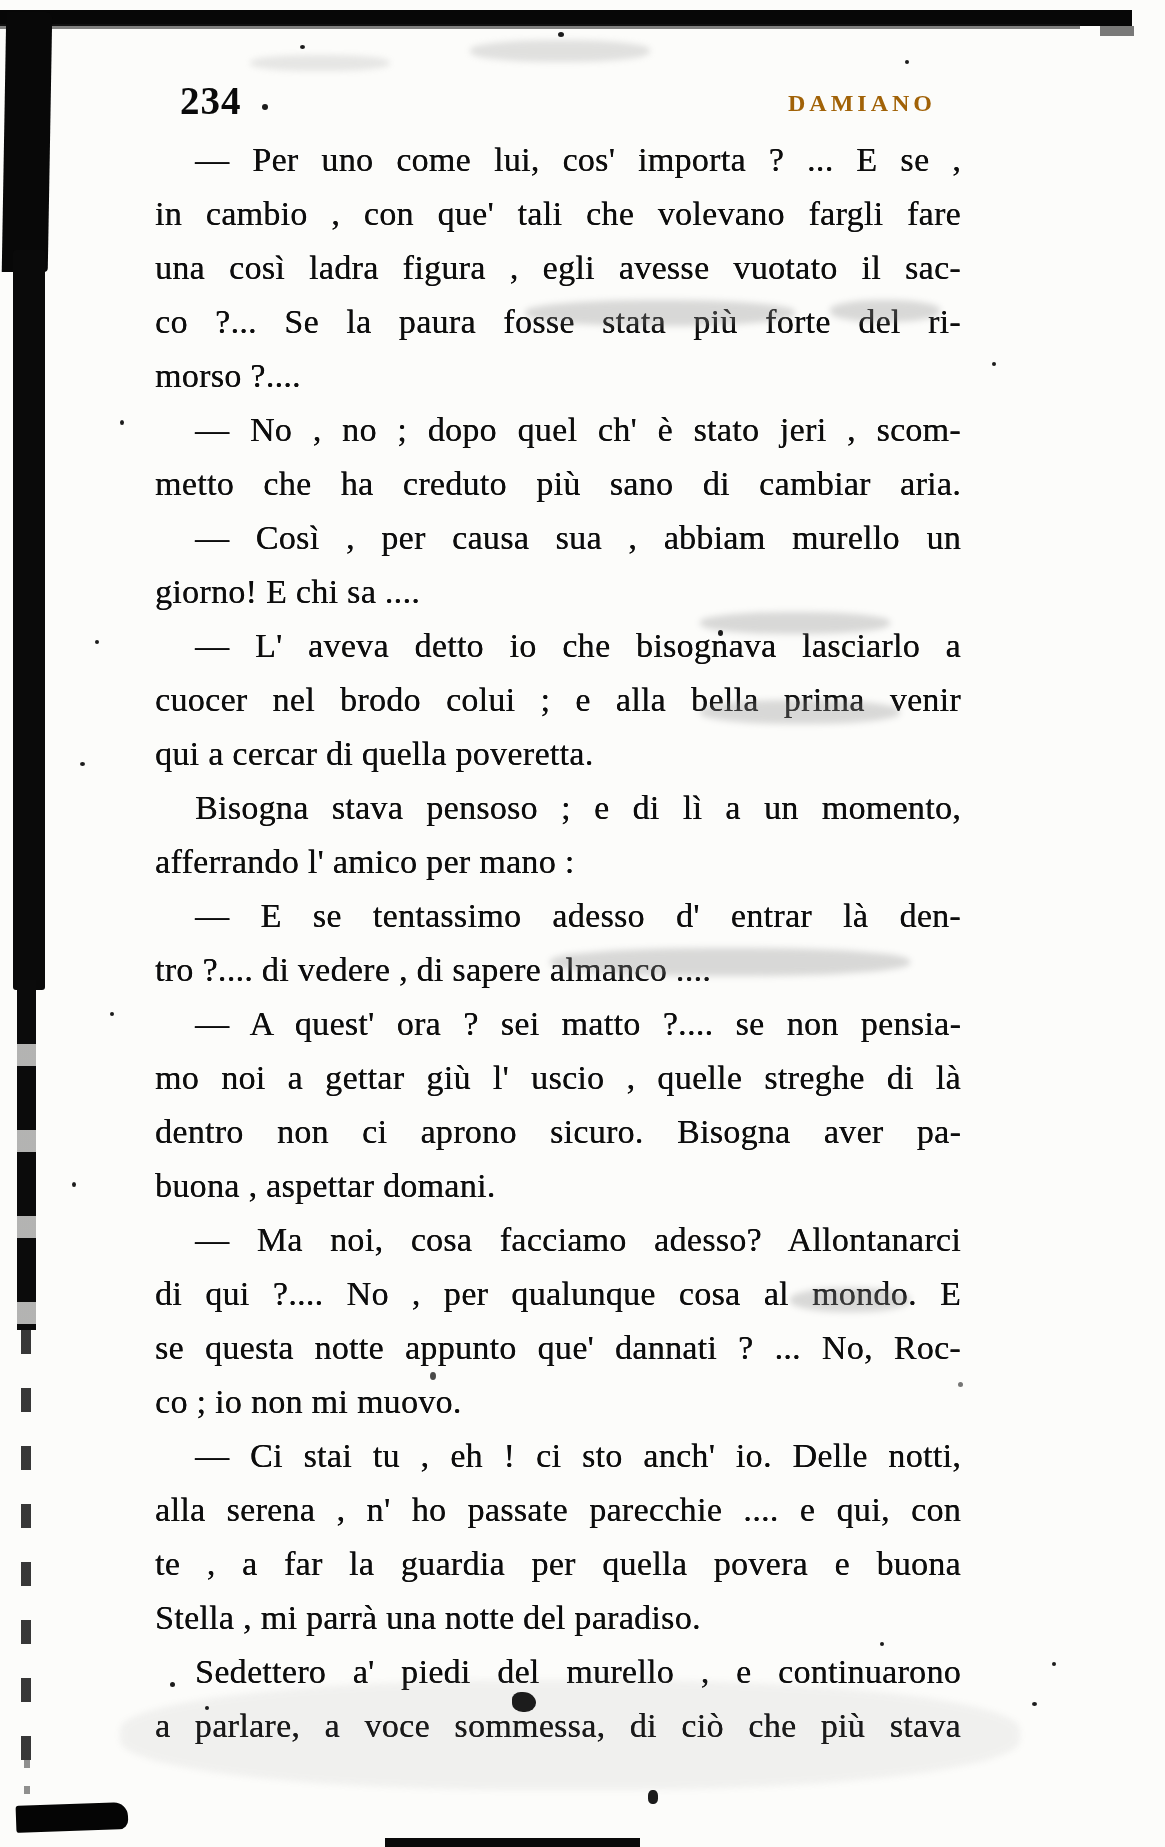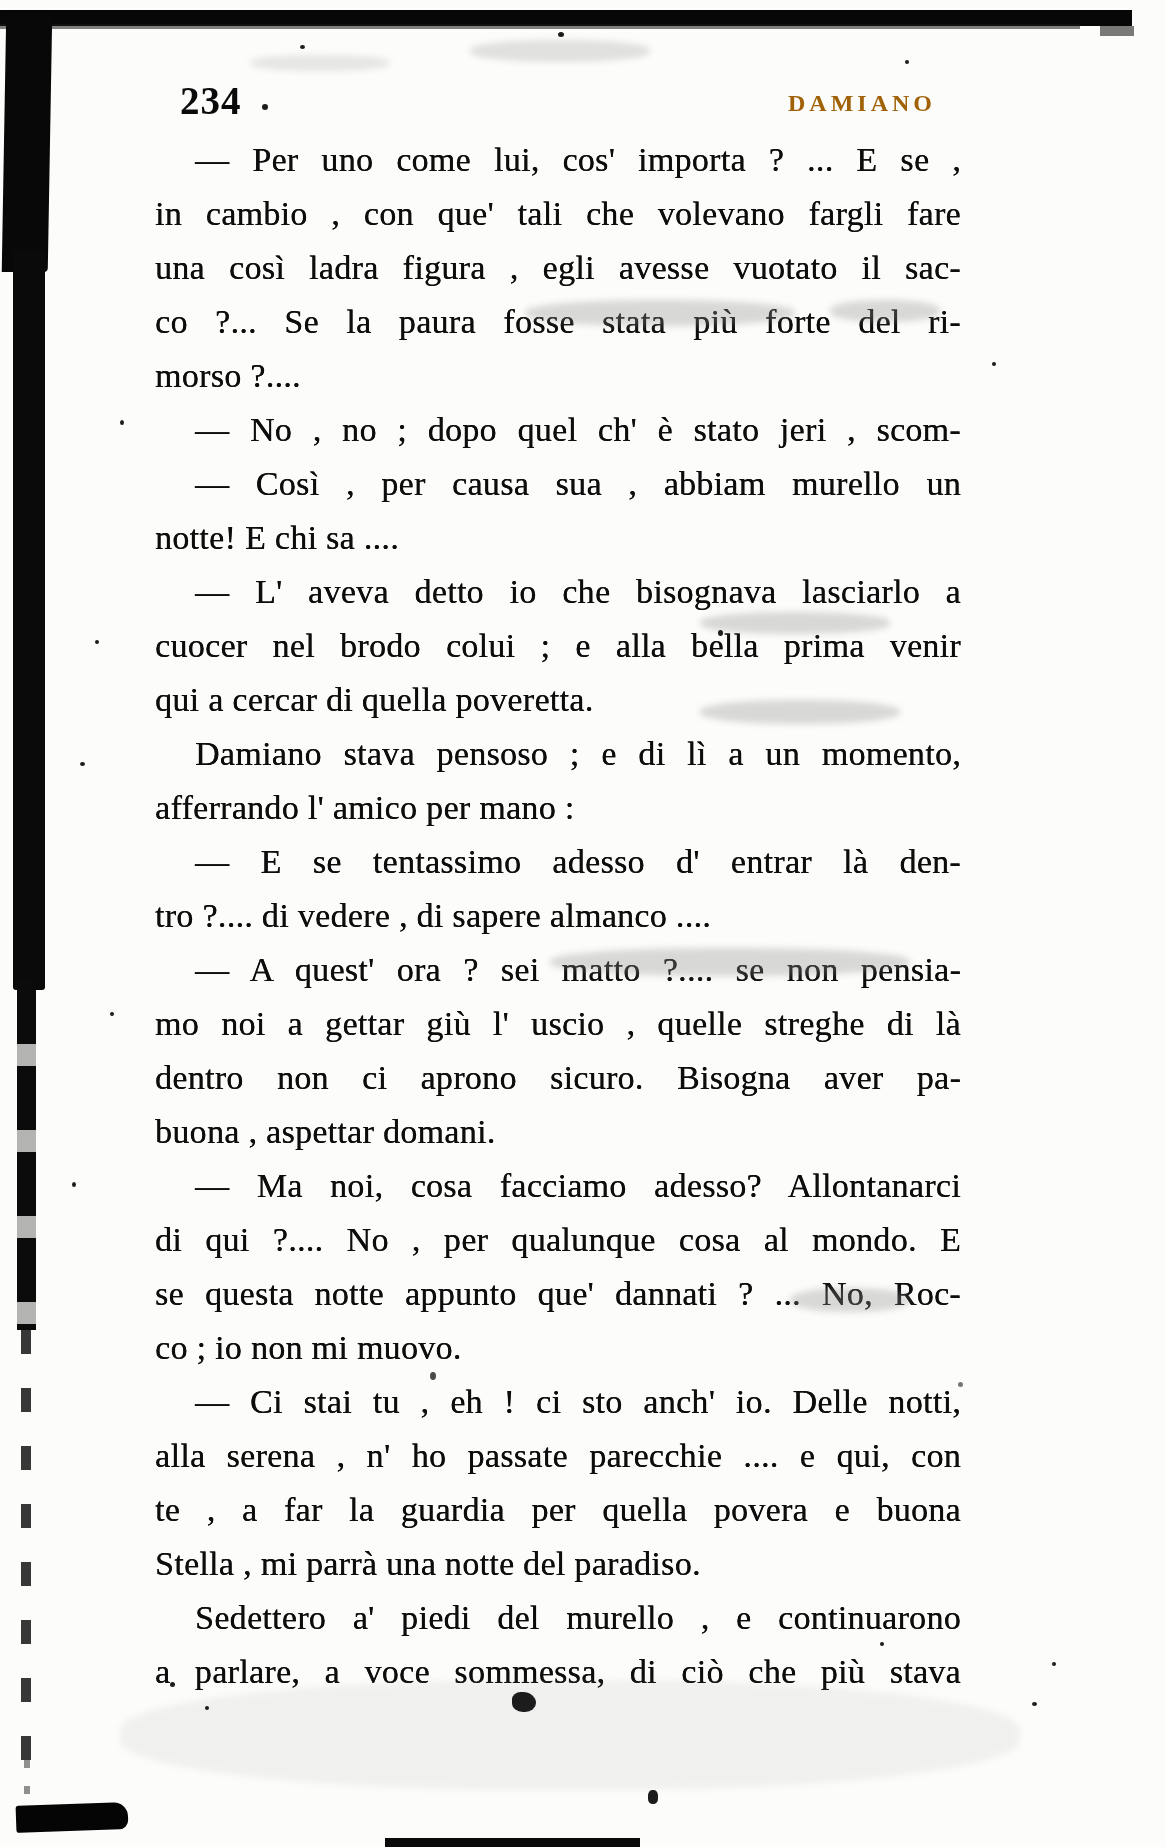--- a/index.html
+++ b/index.html
@@ -71,26 +71,27 @@
   <div class="pagenum">234</div>
   <div class="running-head">DAMIANO</div>
 
   <div class="body-text">
       <div class="line indent">— Per uno come lui, cos' importa ? ... E se ,</div>
       <div class="line">in cambio , con que' tali che volevano fargli fare</div>
       <div class="line">una così ladra figura , egli avesse vuotato il sac-</div>
       <div class="line">co ?... Se la paura fosse stata più forte del ri-</div>
       <div class="line left">morso ?....</div>
       <div class="line indent">— No , no ; dopo quel ch' è stato jeri , scom-</div>
+      <div class="line">metto che ha creduto più sano di cambiar aria.</div>
       <div class="line indent">— Così , per causa sua , abbiam murello un</div>
-      <div class="line left">notte! E chi sa ....</div>
+      <div class="line left">giorno! E chi sa ....</div>
       <div class="line indent">— L' aveva detto io che bisognava lasciarlo a</div>
       <div class="line">cuocer nel brodo colui ; e alla bella prima venir</div>
       <div class="line left">qui a cercar di quella poveretta.</div>
-      <div class="line indent">Damiano stava pensoso ; e di lì a un momento,</div>
+      <div class="line indent">Bisogna stava pensoso ; e di lì a un momento,</div>
       <div class="line left">afferrando l' amico per mano :</div>
       <div class="line indent">— E se tentassimo adesso d' entrar là den-</div>
       <div class="line left">tro ?.... di vedere , di sapere almanco ....</div>
       <div class="line indent">— A quest' ora ? sei matto ?.... se non pensia-</div>
       <div class="line">mo noi a gettar giù l' uscio , quelle streghe di là</div>
       <div class="line">dentro non ci aprono sicuro. Bisogna aver pa-</div>
       <div class="line left">buona , aspettar domani.</div>
       <div class="line indent">— Ma noi, cosa facciamo adesso? Allontanarci</div>
       <div class="line">di qui ?.... No , per qualunque cosa al mondo. E</div>
       <div class="line">se questa notte appunto que' dannati ? ... No, Roc-</div>

